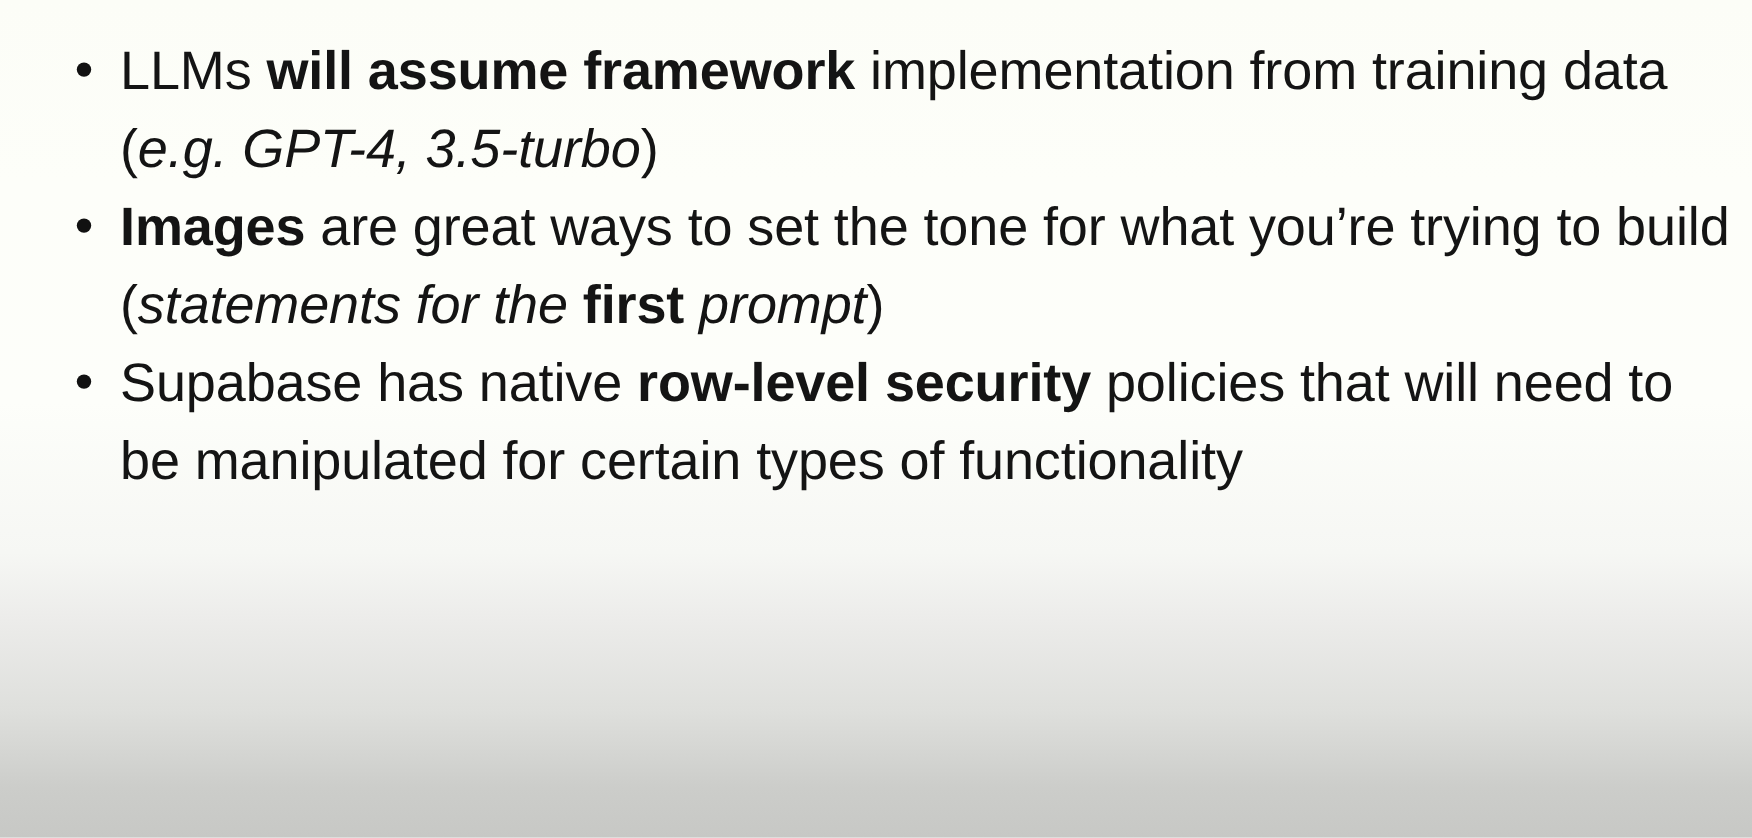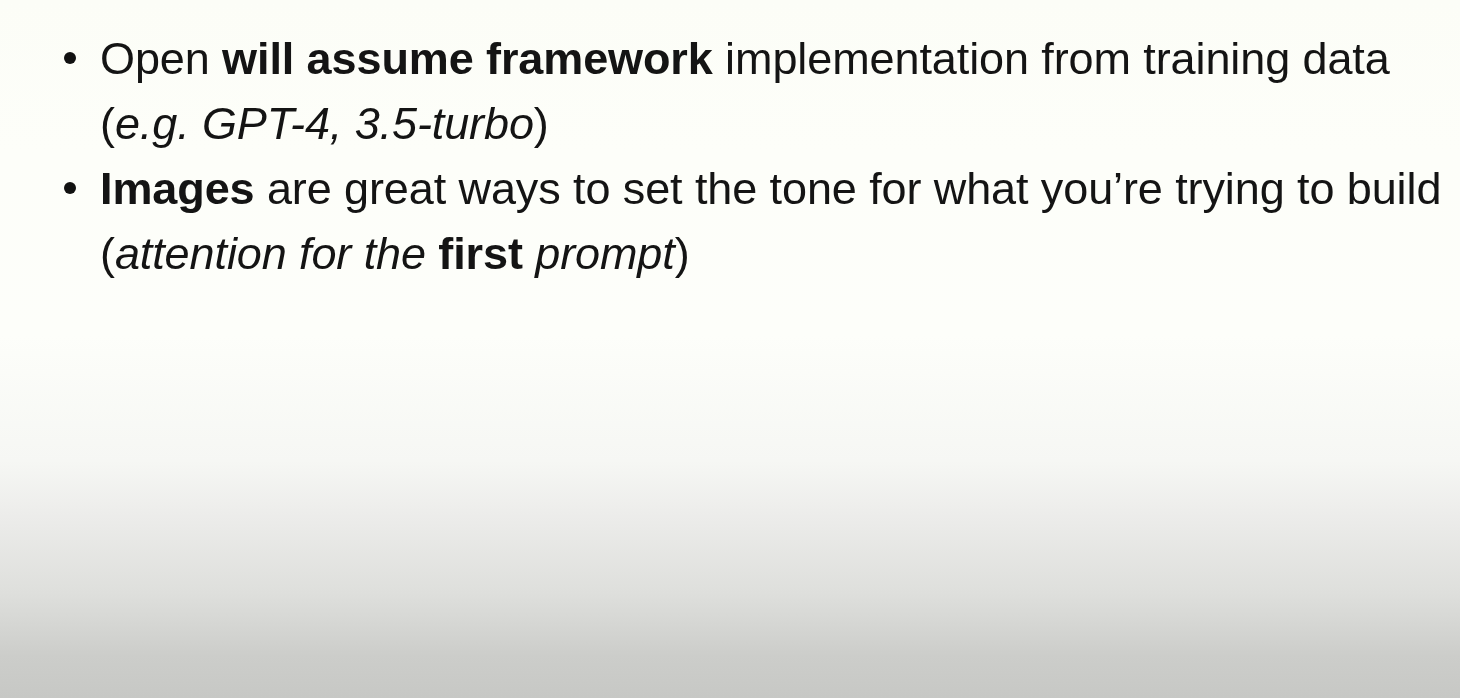--- a/index.html
+++ b/index.html
@@ -73,20 +73,24 @@
   .i  { font-style: italic; text-align: right; }
   .bi { font-weight: 700; }
 </style>
 </head>
 <body>
 
 <div id="slide">
   <ul id="bullet-list">
       <li class="bullet-item">
         <span class="bullet-marker"></span>
-        <span class="bullet-text"><span>Open </span><span class="b">will assume framework</span><span> implementation from training data (</span><span class="i">e.g. GPT-4, 3.5-turbo</span><span>)</span></span>
+        <span class="bullet-text"><span>LLMs </span><span class="b">will assume framework</span><span> implementation from training data (</span><span class="i">e.g. GPT-4, 3.5-turbo</span><span>)</span></span>
       </li>
       <li class="bullet-item">
         <span class="bullet-marker"></span>
-        <span class="bullet-text"><span class="b">Images</span><span> are great ways to set the tone for what you’re trying to build (</span><span class="i">attention for the </span><span class="bi">first</span><span class="i"> prompt</span><span>)</span></span>
+        <span class="bullet-text"><span class="b">Images</span><span> are great ways to set the tone for what you’re trying to build (</span><span class="i">statements for the </span><span class="bi">first</span><span class="i"> prompt</span><span>)</span></span>
+      </li>
+      <li class="bullet-item">
+        <span class="bullet-marker"></span>
+        <span class="bullet-text"><span>Supabase has native </span><span class="b">row-level security</span><span> policies that will need to be manipulated for certain types of functionality</span></span>
       </li>
     </ul>
 </div>
 
 </body></html>

